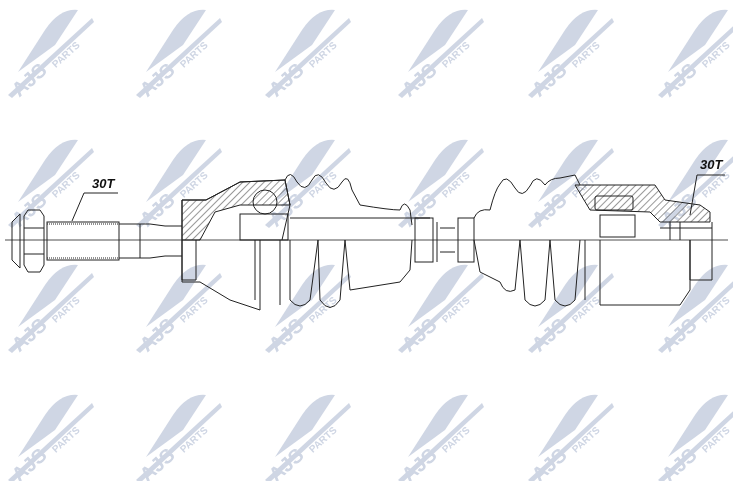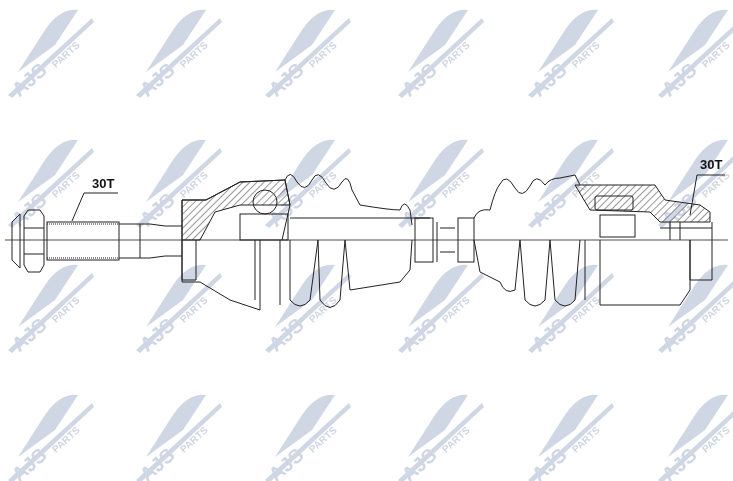--- a/index.html
+++ b/index.html
@@ -1,20 +1,20 @@
 <!DOCTYPE html>
 <html><head>
 <meta charset="utf-8">
 <style>
   html,body{margin:0;padding:0;background:#fff;}
   body{width:733px;height:481px;position:relative;overflow:hidden;font-family:"Liberation Sans",sans-serif;}
   .wm{position:absolute;width:100px;height:100px;}
   .wm svg{width:100%;height:100%;}
   #drawing{position:absolute;left:0;top:0;width:733px;height:481px;}
-  .lbl{position:absolute;font-size:13px;font-weight:bold;color:#111;font-family:"Liberation Sans",sans-serif;}
+  .lbl{position:absolute;font-size:13px;font-weight:bold;color:#111;font-family:"Liberation Sans",sans-serif;font-style:italic;}
 </style>
 </head>
 <body>
 
 <div id="wm-layer">
     <div class="wm" style="left: 0px; top: 0px;"><svg viewBox="0 0 100 100">
         <g fill="#cfd6e4">
           <path d="M18 72 L45 30 Q60 8 78 10 L55 45 Z"></path>
           <path d="M8 95 L92 18 L94 22 L12 98 Z"></path>
           <text x="10" y="86" font-size="20" font-weight="bold" font-family="Liberation Sans, sans-serif" transform="rotate(-42 30 80)">AJS</text>

